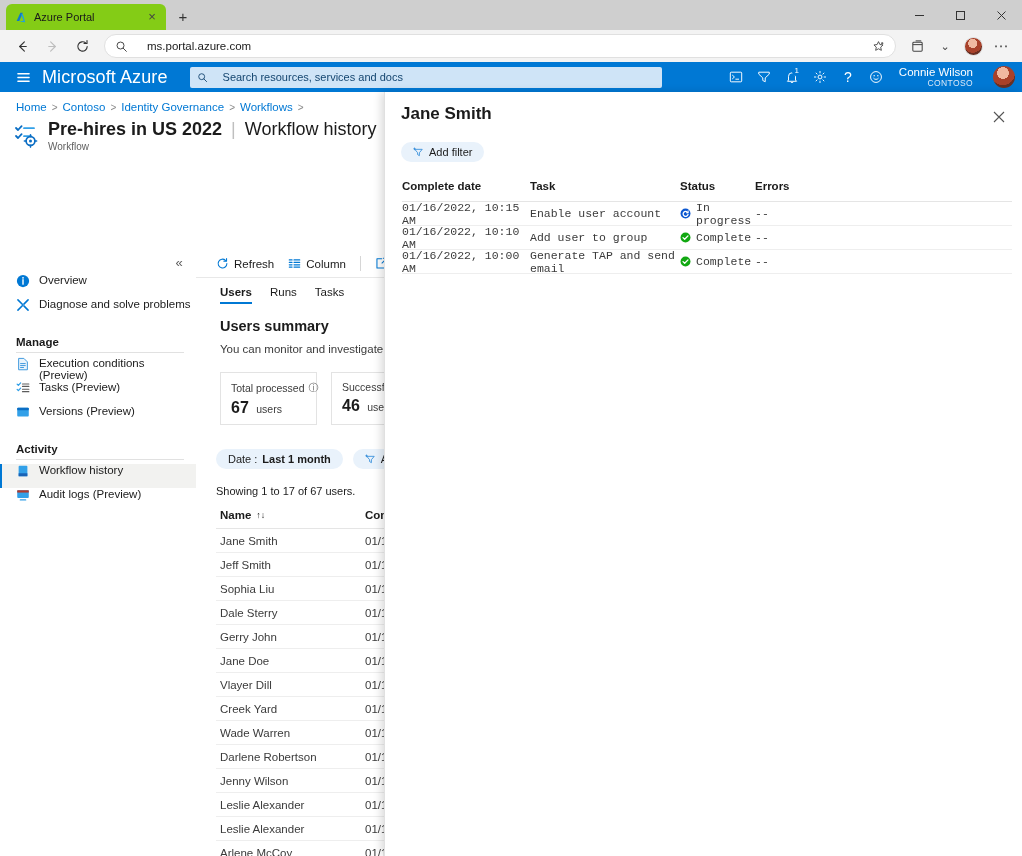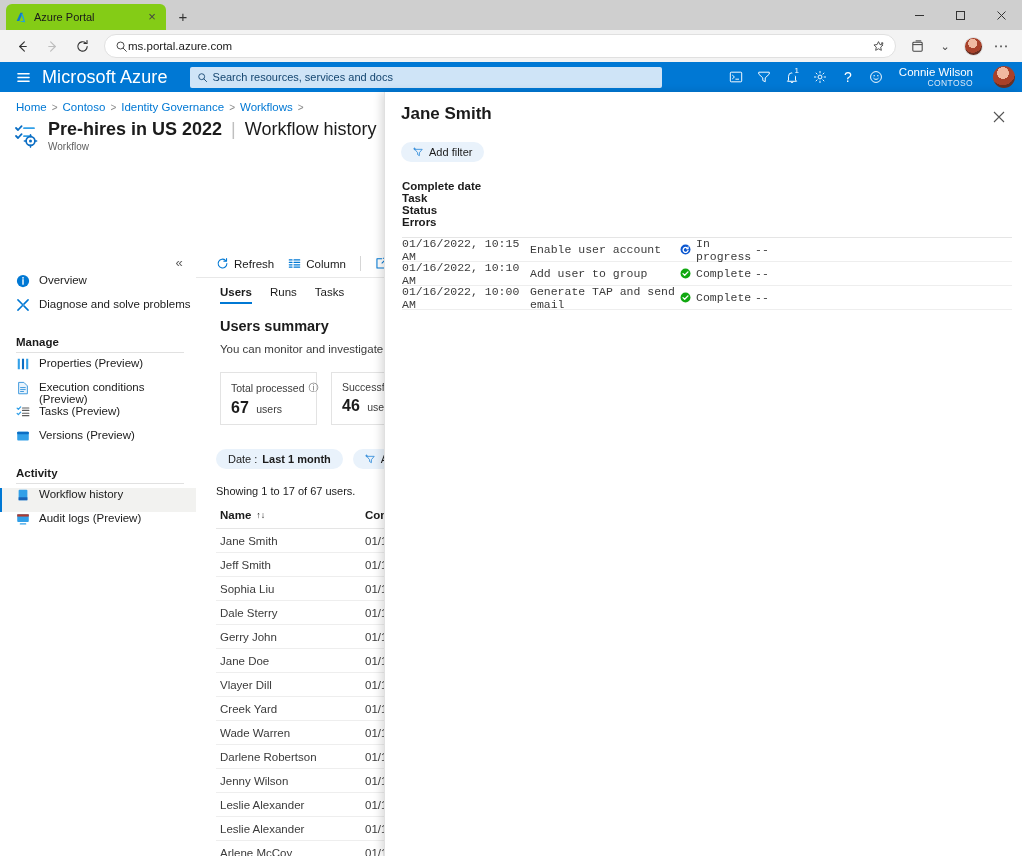--- a/index.html
+++ b/index.html
@@ -48,21 +48,21 @@
     height: 32px; background: #f3f3f3; display: flex; align-items: center;
     padding: 0 8px; gap: 2px;
   }
   .nav-btn {
     width: 28px; height: 28px; display: flex; align-items: center;
     justify-content: center; color: #333; border-radius: 4px; cursor: pointer;
   }
   .nav-btn.disabled { color: #bdbdbd; }
   .omnibox {
     flex: 1; height: 24px; background: #ffffff; border-radius: 12px;
-    margin: 0 6px; display: flex; align-items: center; padding: 0 10px; gap: 0;
+    margin: 0 6px; display: flex; align-items: center; padding: 0 10px; gap: 19px;
     border: 1px solid #e0e0e0;
   }
   .omnibox-url { font-size: 11.5px; color: #1a1a1a; flex: 1; }
   .tb-icon {
     width: 26px; height: 26px; display: flex; align-items: center;
     justify-content: center; color: #444; cursor: pointer; flex: none;
   }
   .avatar-browser {
     width: 19px; height: 19px; border-radius: 50%; flex: none;
     background: radial-gradient(circle at 45% 32%, #f0b9a0 0 30%, #a8412a 31% 62%, #6a2f22 63% 100%);
@@ -71,21 +71,21 @@
 
   
   .azure-header {
     height: 30px; background: #0078d4; display: flex; align-items: center;
     padding-left: 10px; color: #fff;
   }
   .hamburger { width: 26px; height: 26px; display:flex; align-items:center; justify-content:center; cursor: pointer; }
   .azure-brand { font-size: 18px; margin-left: 6px; font-weight: 400; letter-spacing: .1px; }
   .azure-search {
     width: 472px; height: 21px; background: #cfe4f7; border-radius: 2px;
-    margin-left: 22px; display: flex; align-items: center; padding: 0 7px; gap: 5px;
+    margin-left: 22px; display: flex; align-items: center; padding: 0 7px; gap: 15px;
   }
   .azure-search-ph { font-size: 11px; color: #14456f; }
   .azure-right { margin-left: auto; display: flex; align-items: center; padding-right: 7px; gap: 2px; }
   .hdr-icon {
     width: 26px; height: 26px; display: flex; align-items: center;
     justify-content: center; color: #fff; position: relative; cursor: pointer;
   }
   .badge {
     position: absolute; top: 2px; right: 4px; background: #0078d4; color: #fff;
     font-size: 8px; line-height: 8px; border-radius: 6px; padding: 1px 2px;
@@ -202,21 +202,21 @@
   .panel-title { font-size: 17px; font-weight: 600; color: #1b1b1b; }
   .panel-close {
     margin-left: auto; width: 26px; height: 26px; display: flex;
     align-items: center; justify-content: center; color: #555;
     font-size: 14px; cursor: pointer; position: relative;
   }
   .panel-filters { padding: 12px 0 0 16px; display: flex; }
   .panel-grid { padding: 18px 0 0 17px; margin-right: 10px; }
   .pg-head {
     display: flex; font-size: 11.5px; font-weight: 700; color: #1b1b1b;
-    padding-bottom: 9px; border-bottom: 1px solid #e5e5e5; flex-direction: column;
+    padding-bottom: 9px; border-bottom: 1px solid #e5e5e5;
   }
   .pg-row {
     display: flex; align-items: center; height: 24px; font-size: 11.5px;
     color: #3b3b3b; border-bottom: 1px solid #eeeeee; font-family: Liberation Mono, monospace;
   }
   .c-date { width: 128px; }
   .c-task { width: 150px; }
   .c-status { width: 75px; display: flex; align-items: center; gap: 5px; }
   .c-err { width: 60px; }
   .status-ico { width: 11px; height: 11px; flex: none; display:block; }
@@ -406,28 +406,20 @@
           <path d="M13.8 2.2L9 7M7.2 8.8l-5 5" stroke="#0078d4" stroke-width="1.8" stroke-linecap="round"></path>
         </svg>
       <span>Diagnose and solve problems</span>
     </div>
 
     <div class="nav-group">Manage</div>
     <div class="nav-rule"></div>
 
     <div class="nav-item">
       <svg class="nav-ico" viewBox="0 0 16 16">
-          <rect x="2" y="2" width="2.4" height="12" fill="#32a0e8"></rect>
-          <rect x="6.8" y="2" width="2.4" height="12" fill="#0b6ec4"></rect>
-          <rect x="11.6" y="2" width="2.4" height="12" fill="#32a0e8"></rect>
-        </svg>
-      <span>Properties (Preview)</span>
-    </div>
-    <div class="nav-item">
-      <svg class="nav-ico" viewBox="0 0 16 16">
           <path d="M3 1.6h6l4 4v9H3z" fill="#eaf4fc" stroke="#3b97dd" stroke-width="1.1" stroke-linejoin="round"></path>
           <path d="M5.2 7.5h5.4M5.2 9.8h5.4M5.2 12h3.4" stroke="#3b97dd" stroke-width="1.1" stroke-linecap="round"></path>
         </svg>
       <span>Execution conditions (Preview)</span>
     </div>
     <div class="nav-item">
       <svg class="nav-ico" viewBox="0 0 16 16">
           <path d="M1.3 3.6l1.4 1.4 2.6-2.8M1.3 9.6l1.4 1.4 2.6-2.8" fill="none" stroke="#32a0e8" stroke-width="1.5" stroke-linecap="round" stroke-linejoin="round"></path>
           <path d="M7.4 3.4h7.3M7.4 6.2h7.3M7.4 9.4h7.3M7.4 12.2h7.3" stroke="#5c5c5c" stroke-width="1.3" stroke-linecap="round"></path>
         </svg>

